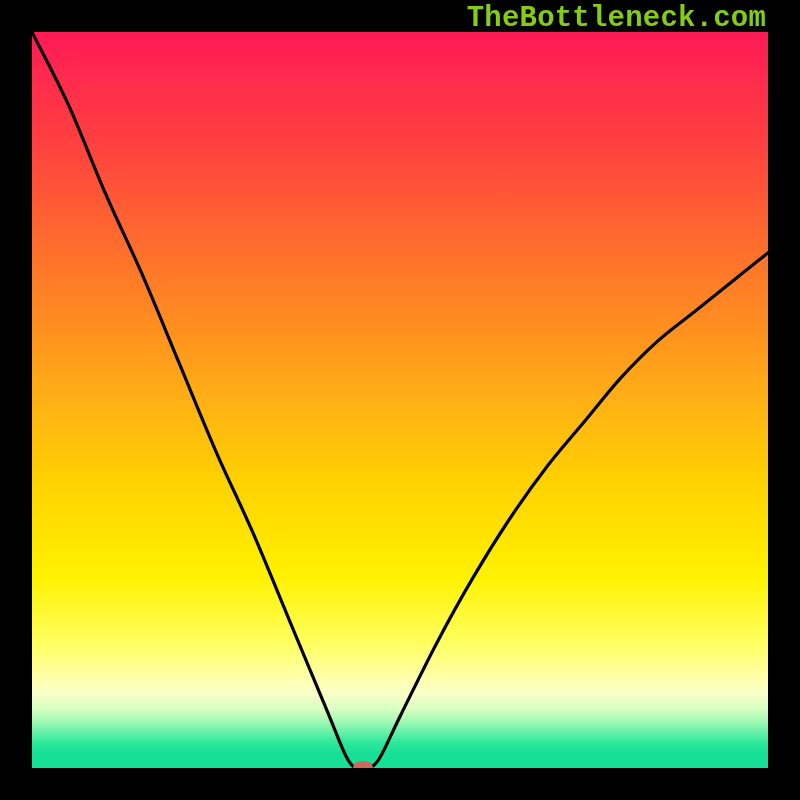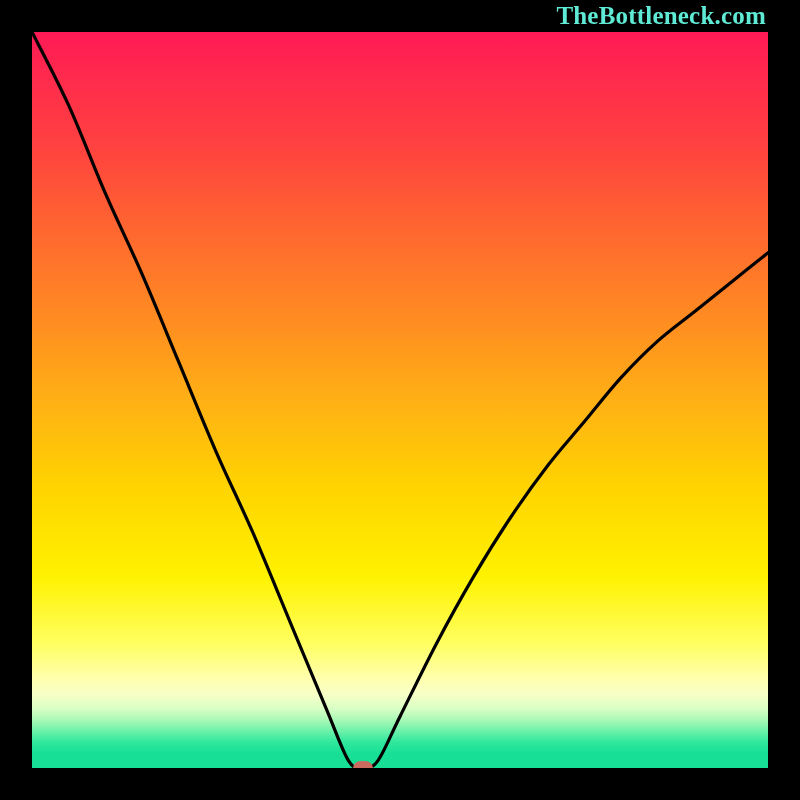--- a/index.html
+++ b/index.html
@@ -47,24 +47,24 @@
       #6cf1aa 95%,
       #2fe89d 96.5%,
       #17e096 98%,
       #17e096 100%
     );
   }
   .watermark {
     position: absolute;
     top: 2px;
     right: 34px;
-    font-family: Liberation Serif, serif;
-    font-size: 25px;
+    font-family: Liberation Mono, monospace;
+    font-size: 29px;
     font-weight: 600;
-    color: #5eead4;
+    color: #84cc16;
     letter-spacing: 0.2px;
     user-select: none;
   }
   svg.curve {
     position: absolute;
     inset: 0;
   }
   .marker {
     position: absolute;
     width: 20px;

